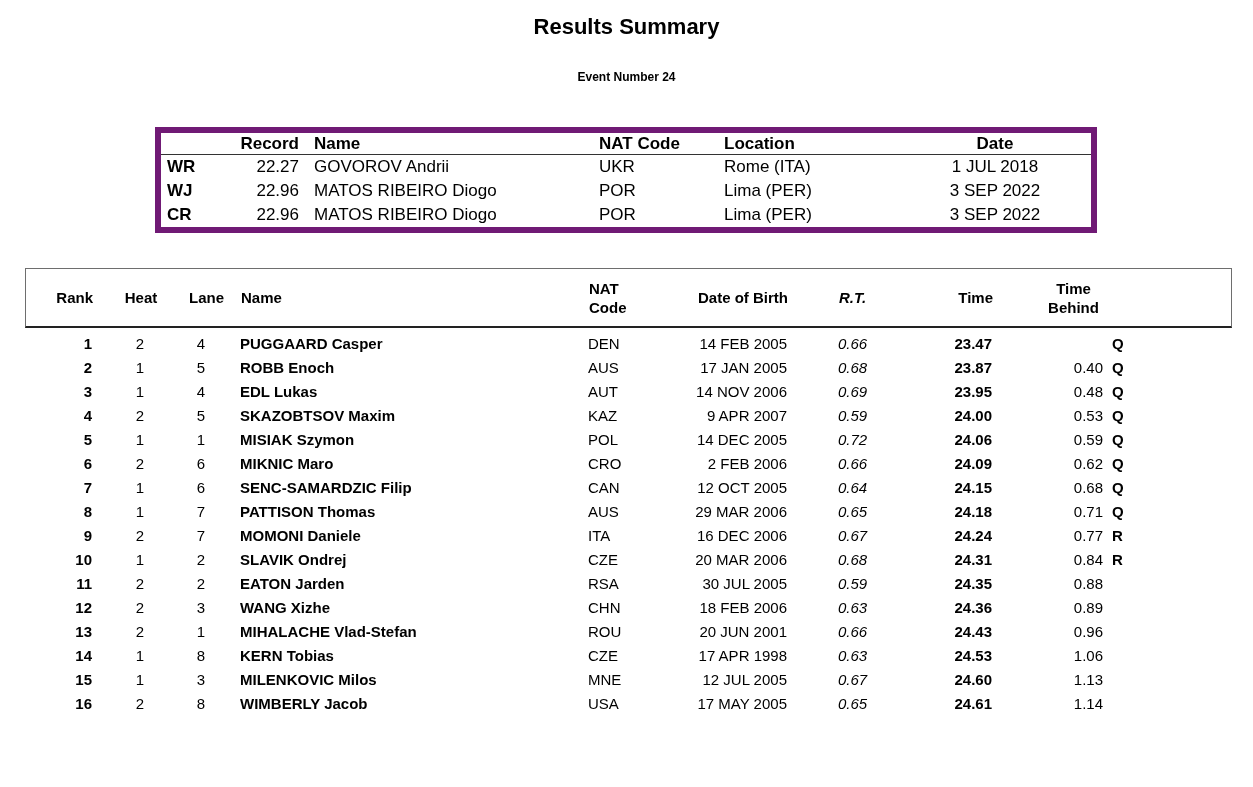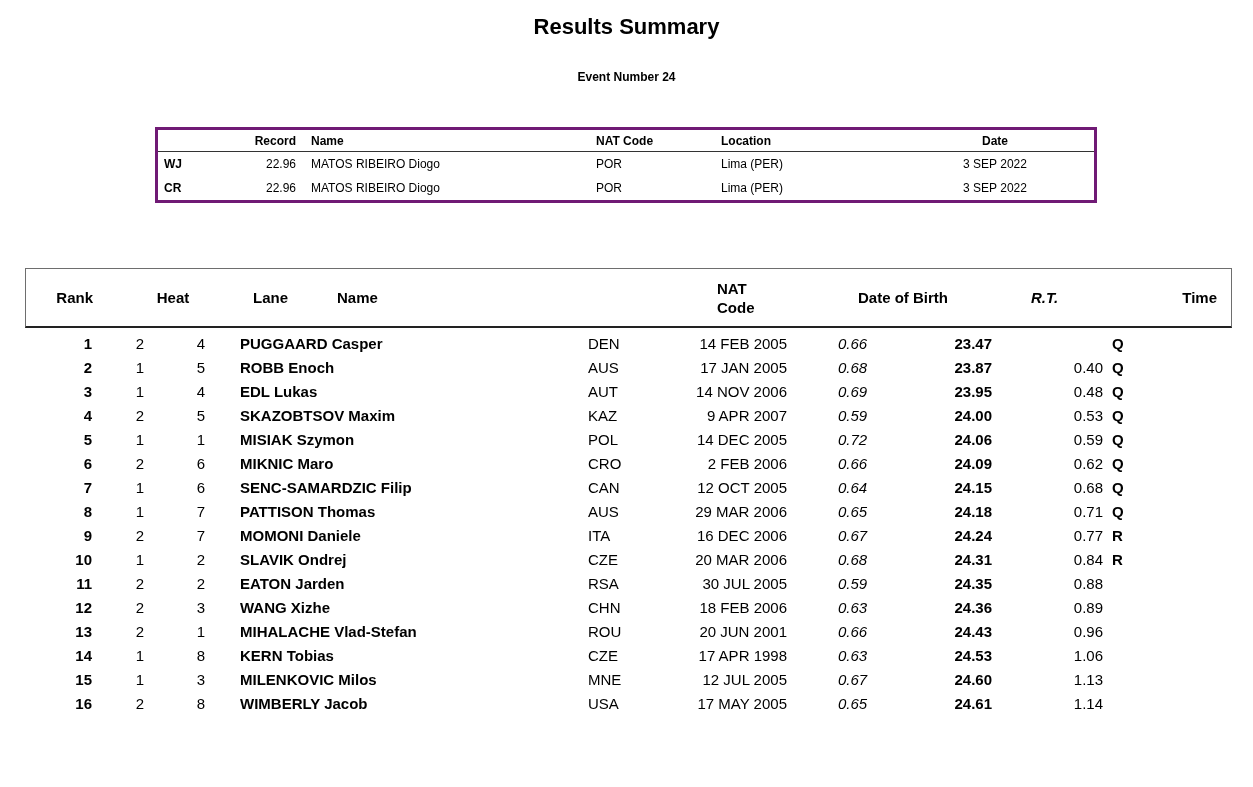--- a/index.html
+++ b/index.html
@@ -15,22 +15,22 @@
     text-align: center; font-size: 22px; font-weight: bold;
   }
   .event-subtitle {
     position: absolute; top: 70px; left: 0; width: 1253px;
     text-align: center; font-size: 12px; font-weight: bold;
   }
 
   
   .records {
     position: absolute; top: 127px; left: 155px; width: 942px;
-    border: 3px solid #701a75;
-    font-size: 12px;
+    border: 6px solid #701a75;
+    font-size: 17px;
   }
   .rec-row {
     display: grid;
     grid-template-columns: 58px 85px 290px 125px 185px 1fr;
     height: 24px; line-height: 24px;
     white-space: nowrap;
   }
   .rec-row.rec-header { height: 22px; line-height: 22px; border-bottom: 1px solid #333; font-weight: bold; }
   .rec-row .type   { text-align: left;  padding-left: 6px;  font-weight: bold; }
   .rec-row .record { text-align: right; padding-right: 5px; }
@@ -49,21 +49,20 @@
   .res-grid {
     display: grid;
     grid-template-columns: 67px 96px 26px 371px 90px 115px 126px 79px 111px 1fr;
     white-space: nowrap;
   }
   .results-header {
     position: absolute; top: 268px; left: 25px; width: 1207px; height: 60px;
     border: 1.5px solid #6e6e6e; border-bottom: 2px solid #222222;
     font-size: 15px; font-weight: bold;
     align-items: center;
-    gap: 32px;
   }
   .results-header .cell { white-space: pre-line; line-height: 19px; }
   .results-body {
     position: absolute; top: 332px; left: 25px; width: 1207px;
     font-size: 15px;
   }
   .res-row { height: 24px; line-height: 24px; }
   .cell.rank   { text-align: right;  }
   .cell.heat   { text-align: center; }
   .cell.lane   { text-align: center; }
@@ -87,20 +86,28 @@
 <div class="records">
   <div class="rec-row rec-header">
     <div class="type"></div>
     <div class="record">Record</div>
     <div class="name">Name</div>
     <div class="nat">NAT Code</div>
     <div class="loc">Location</div>
     <div class="date">Date</div>
   </div>
   <div id="records-body">
+  <div class="rec-row">
+    <div class="type">WR</div>
+    <div class="record">22.27</div>
+    <div class="name">GOVOROV Andrii</div>
+    <div class="nat">UKR</div>
+    <div class="loc">Rome (ITA)</div>
+    <div class="date">1 JUL 2018</div>
+  </div>
 
   <div class="rec-row">
     <div class="type">WJ</div>
     <div class="record">22.96</div>
     <div class="name">MATOS RIBEIRO Diogo</div>
     <div class="nat">POR</div>
     <div class="loc">Lima (PER)</div>
     <div class="date">3 SEP 2022</div>
   </div>
 

